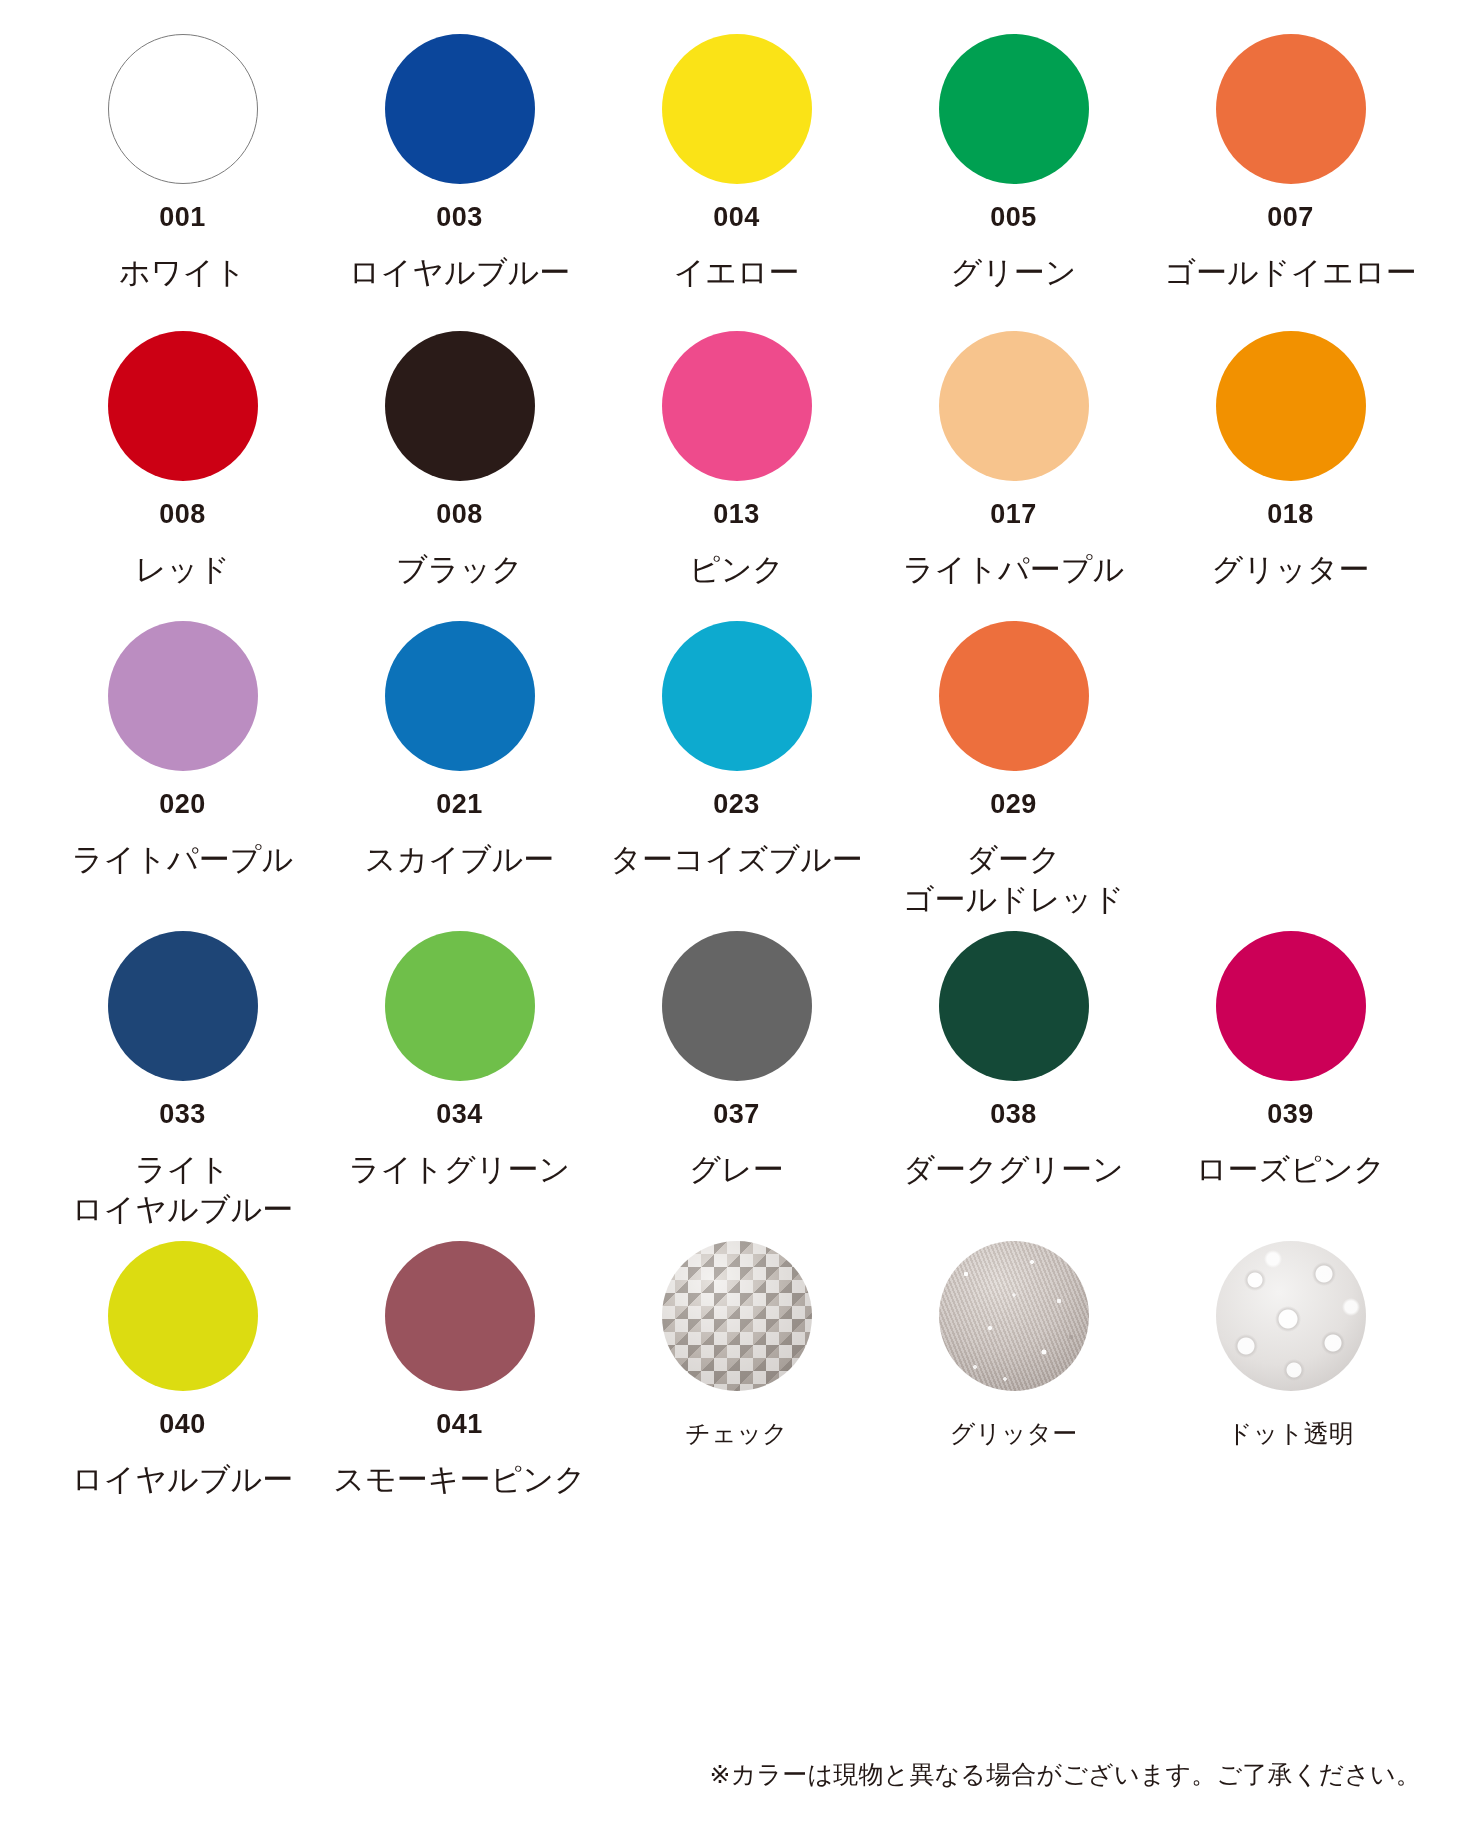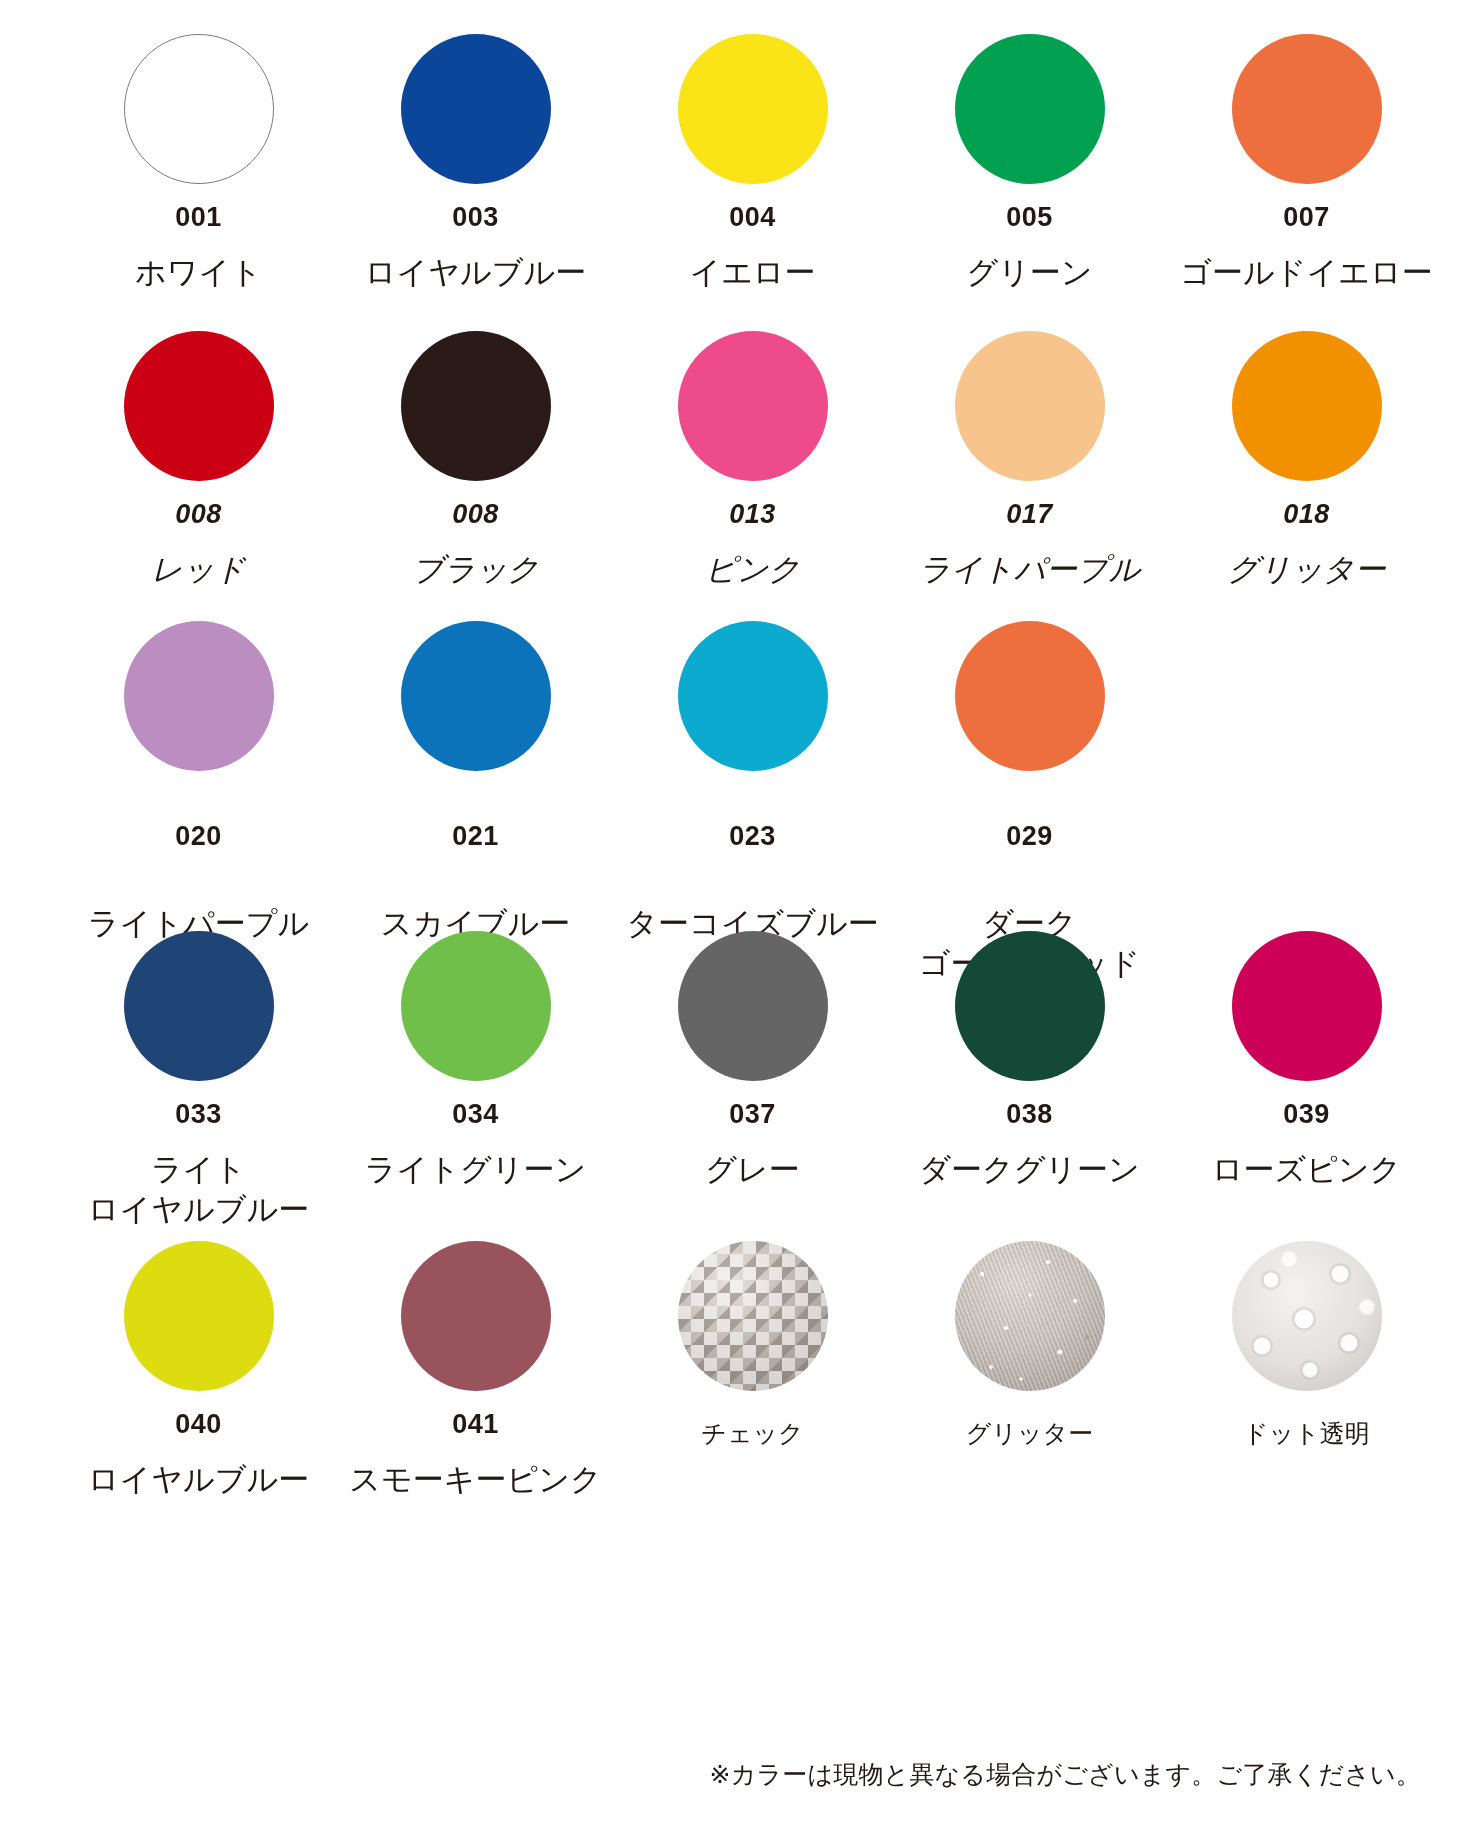--- a/index.html
+++ b/index.html
@@ -13,41 +13,41 @@
     height: 1827px;
     font-family: "Liberation Sans", "DejaVu Sans", sans-serif;
     color: #231815;
     position: relative;
     overflow: hidden;
   }
 
   .chart {
     box-sizing: border-box;
     width: 1473px;
-    padding: 34px 44px 0 60px;
+    padding: 34px 44px 0 44px;
   }
 
   .row {
     display: flex;
     width: 1385px;
     margin: 0 auto;
   }
 
   .cell {
     width: 277px;
     display: flex;
     flex-direction: column;
     align-items: center;
     box-sizing: border-box;
   }
 
   
   .row-1 .cell { height: 297px; }
-  .row-2 .cell { height: 290px; font-style: italic; }
-  .row-3 .cell { height: 310px; gap: 32px; }
+  .row-2 .cell { height: 290px; }
+  .row-3 .cell { height: 310px; }
   .row-4 .cell { height: 310px; }
   .row-5 .cell { height: 290px; }
 
   .swatch {
     width: 150px;
     height: 150px;
     border-radius: 50%;
     flex: 0 0 auto;
     position: relative;
     overflow: hidden;

